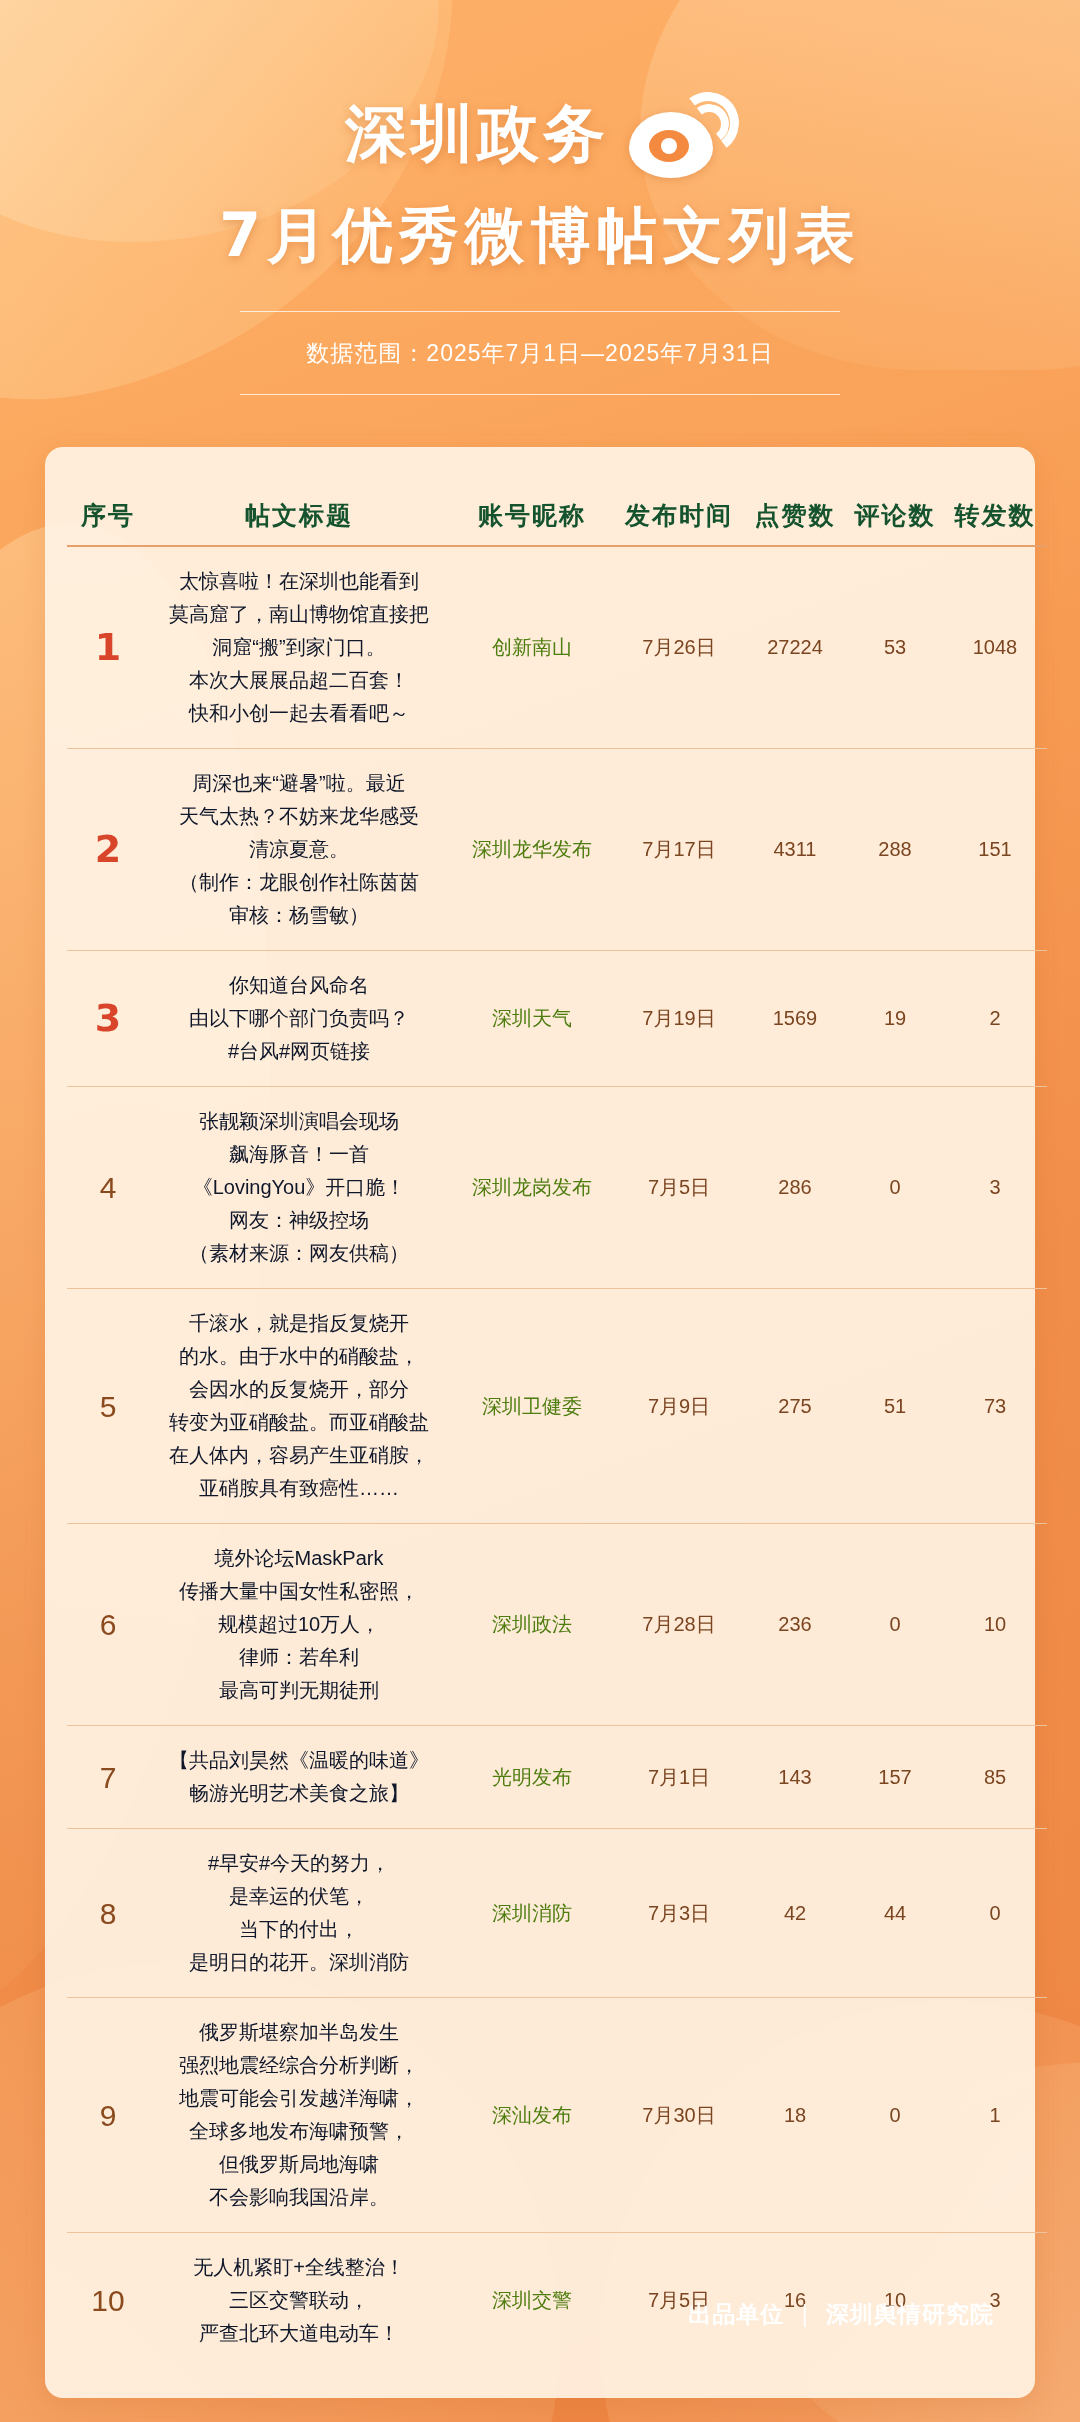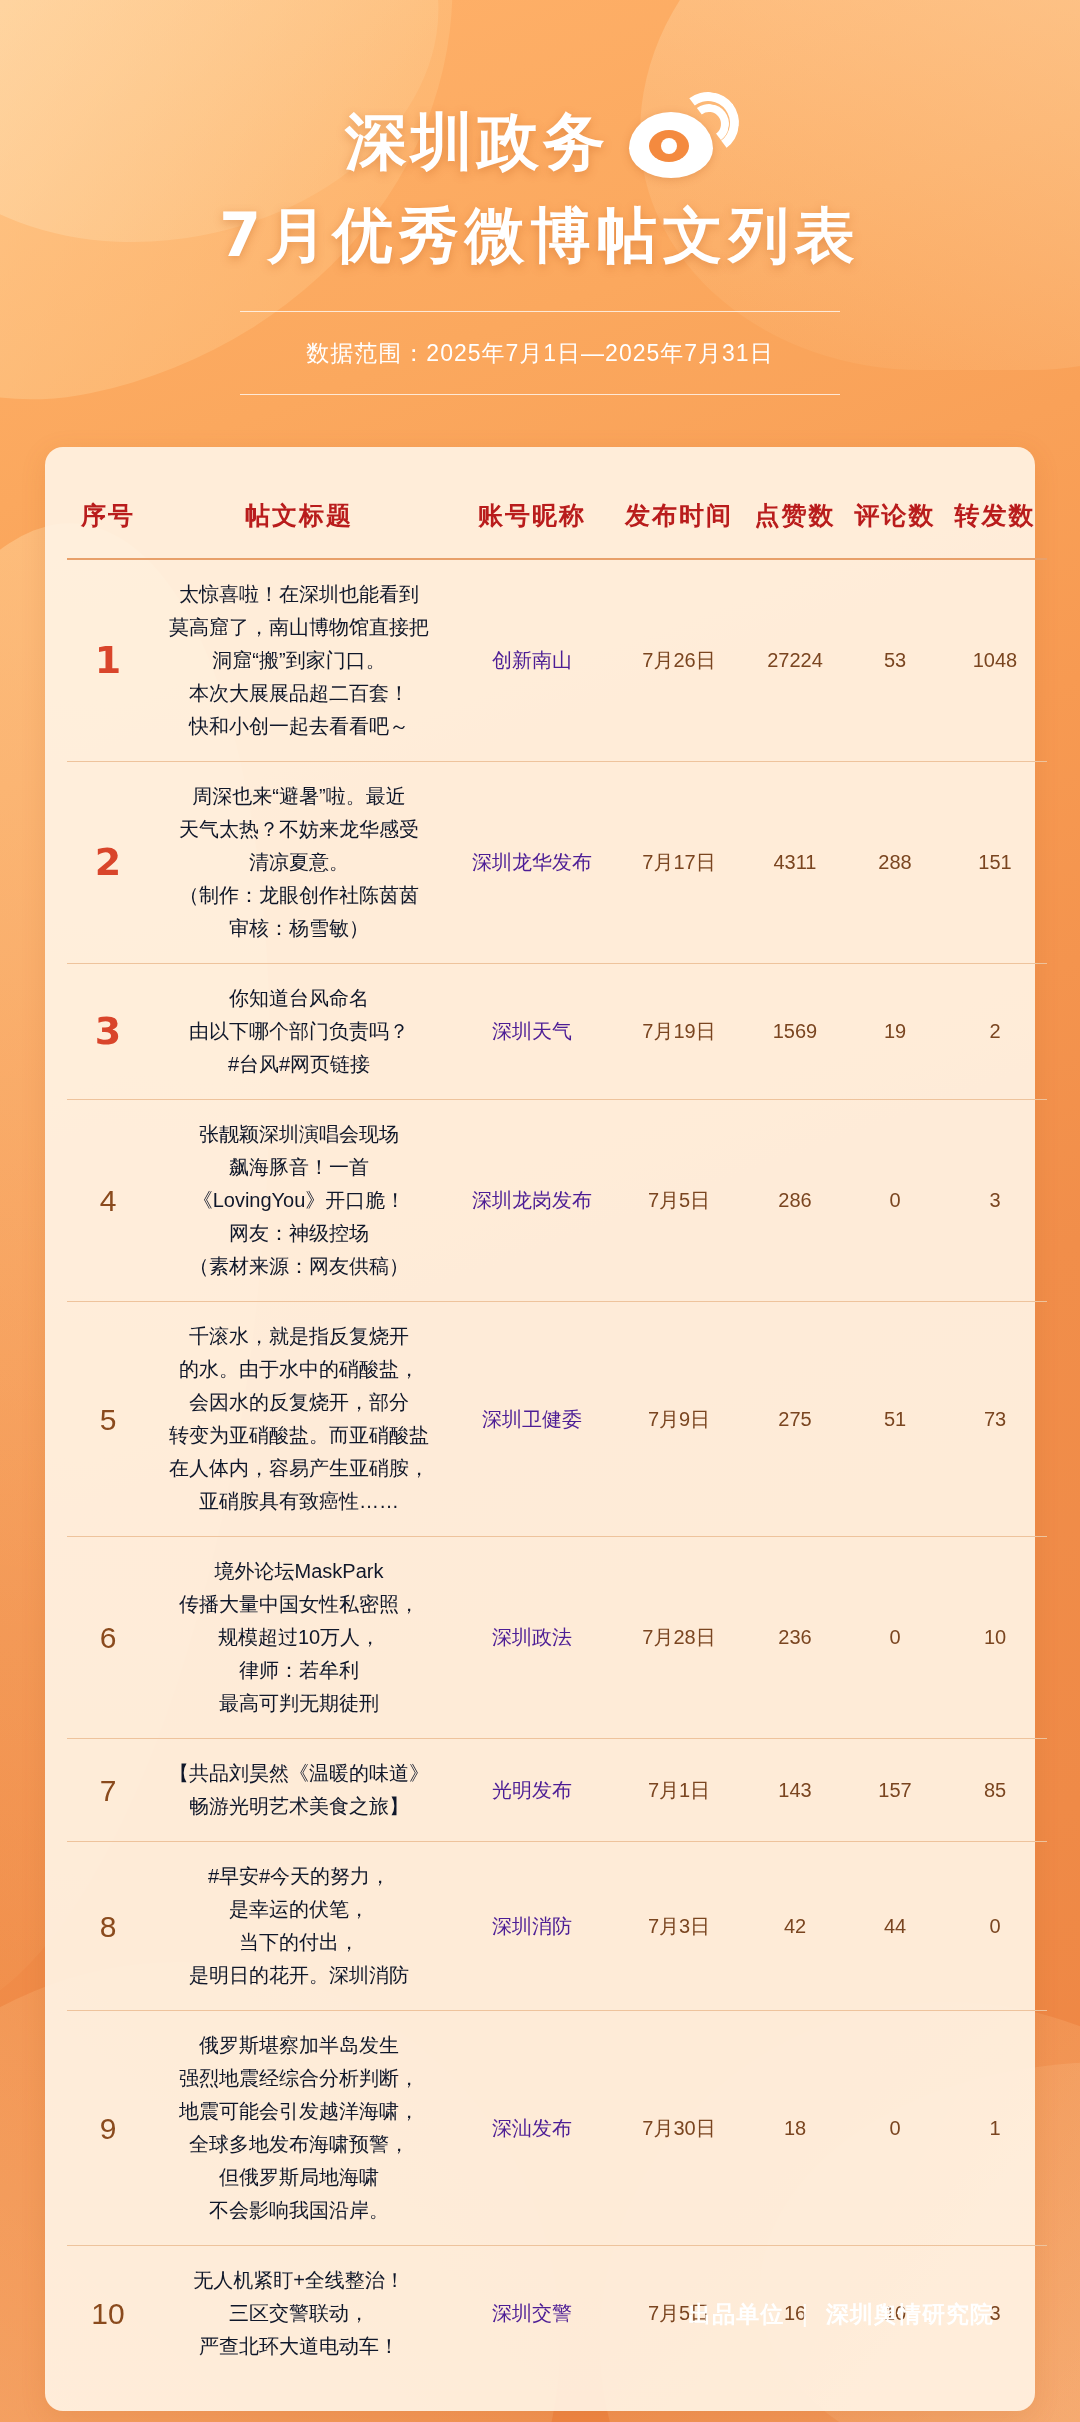--- a/index.html
+++ b/index.html
@@ -52,21 +52,21 @@
     bottom: -60px; right: -320px; width: 640px; height: 420px;
     background: linear-gradient(300deg, rgba(255,226,185,0.35), rgba(255,185,115,0.04));
     border-radius: 60% 40% 50% 50%;
   }
 
   .page { position: relative; z-index: 2; width: 1080px; height: 2422px; }
 
   
   .header { padding-top: 92px; text-align: center; position: relative; }
   .title-row {
-    display: flex; align-items: flex-end; justify-content: center; gap: 18px;
+    display: flex; align-items: flex-start; justify-content: center; gap: 18px;
   }
   .title-main {
     font-family: "DejaVu Sans", "Liberation Sans", sans-serif;
     font-size: 62px; font-weight: bold; color: #ffffff;
     letter-spacing: 4px;
     text-shadow: 0 3px 10px rgba(190,85,20,0.35);
   }
   .weibo-logo {
     width: 108px; height: 92px; position: relative; display: inline-block;
   }
@@ -113,22 +113,22 @@
   .card {
     margin: 52px auto 0;
     width: 990px;
     background: rgba(255,243,228,0.92);
     border-radius: 18px;
     padding: 26px 22px 30px;
     box-shadow: 0 6px 26px rgba(180,85,25,0.14);
   }
   table { width: 100%; border-collapse: collapse; table-layout: fixed; }
   th {
-    color: #b91c1c; font-size: 25px; font-weight: bold; letter-spacing: 2px;
-    padding: 26px 4px 26px;
+    color: #14532d; font-size: 25px; font-weight: bold; letter-spacing: 2px;
+    padding: 26px 4px 13px;
     text-align: center;
     border-bottom: 2px solid #e8a06a;
   }
   td {
     text-align: center;
     color: #7a4520;
     font-size: 20px;
     line-height: 33px;
     padding: 18px 6px;
     border-bottom: 1px solid #eec39c;
@@ -142,21 +142,21 @@
   .c-like { width: 104px; }
   .c-cmt  { width: 96px; }
   .c-fwd  { width: 104px; }
 
   td.rank { font-size: 30px; color: #8a4a1d; }
   tr.top td.rank {
     font-size: 38px; font-weight: bold; color: #d9452b;
     font-family: "DejaVu Sans", "Liberation Sans", sans-serif;
   }
   td.title { color: #0f172a; padding-left: 10px; padding-right: 10px; }
-  td.acct { color: #4c1d95; }
+  td.acct { color: #4d7c0f; }
 
   .footer {
     position: absolute; right: 86px; bottom: 92px;
     color: #ffffff; font-size: 23px; letter-spacing: 1px; font-weight: bold;
   }
   .footer .sep { margin: 0 10px; font-weight: normal; opacity: .9; }
   .footer span { display: inline-block; }
 </style>
 </head>
 <body>

